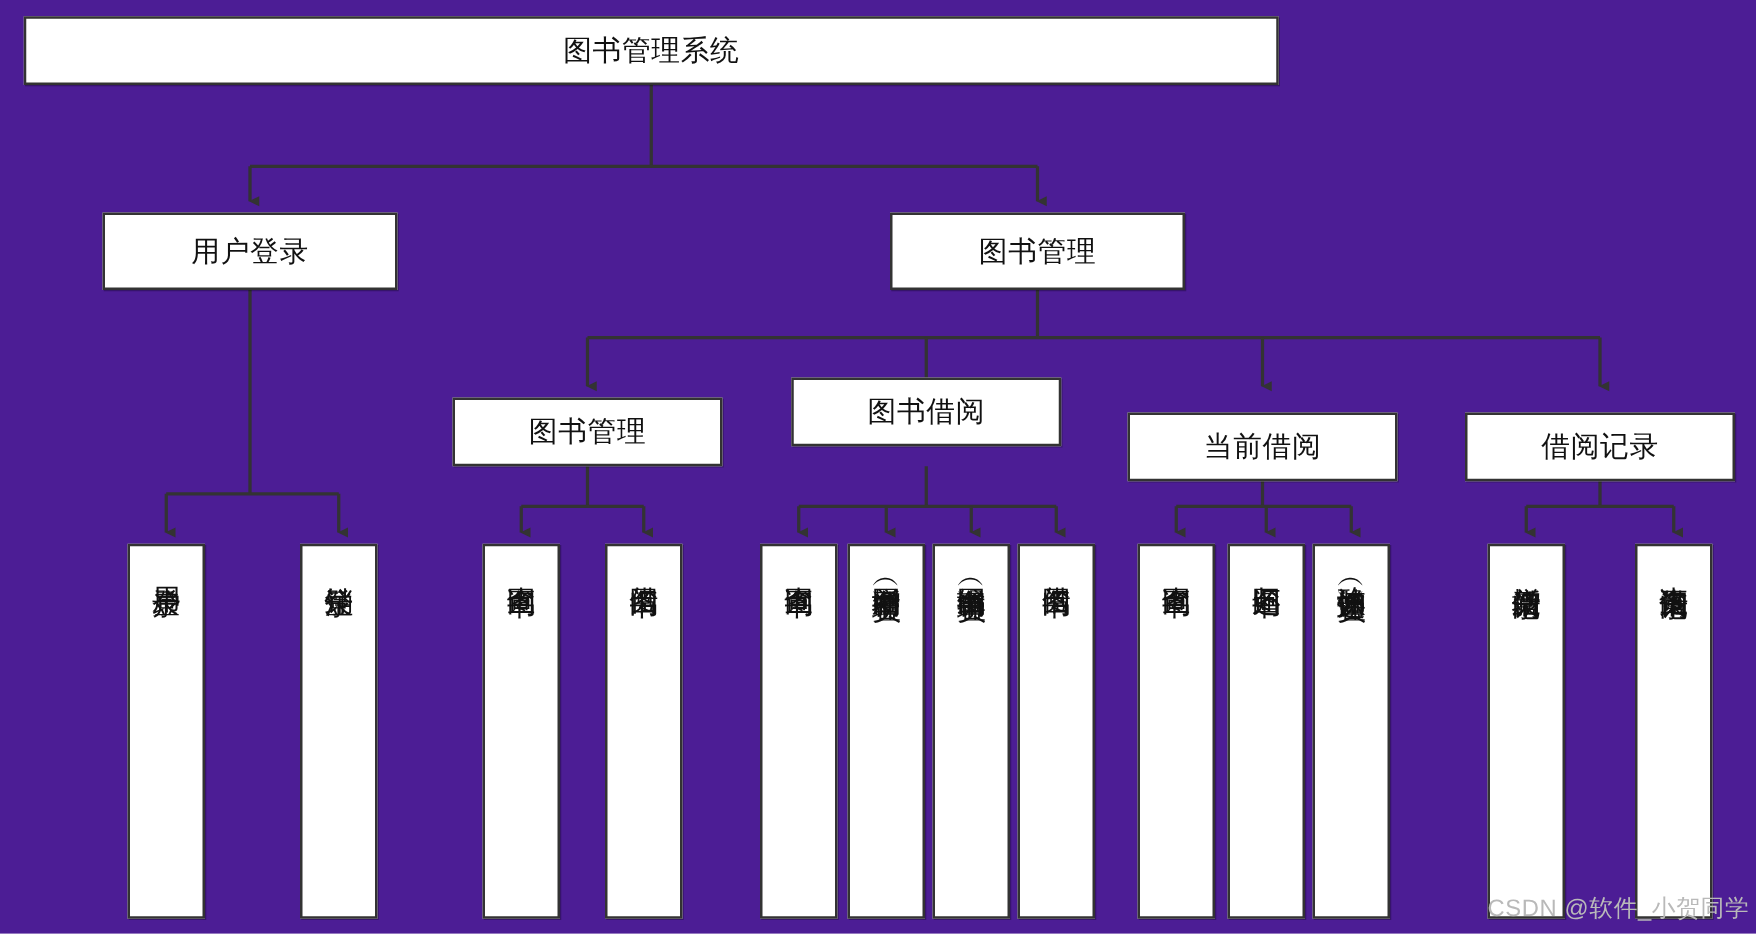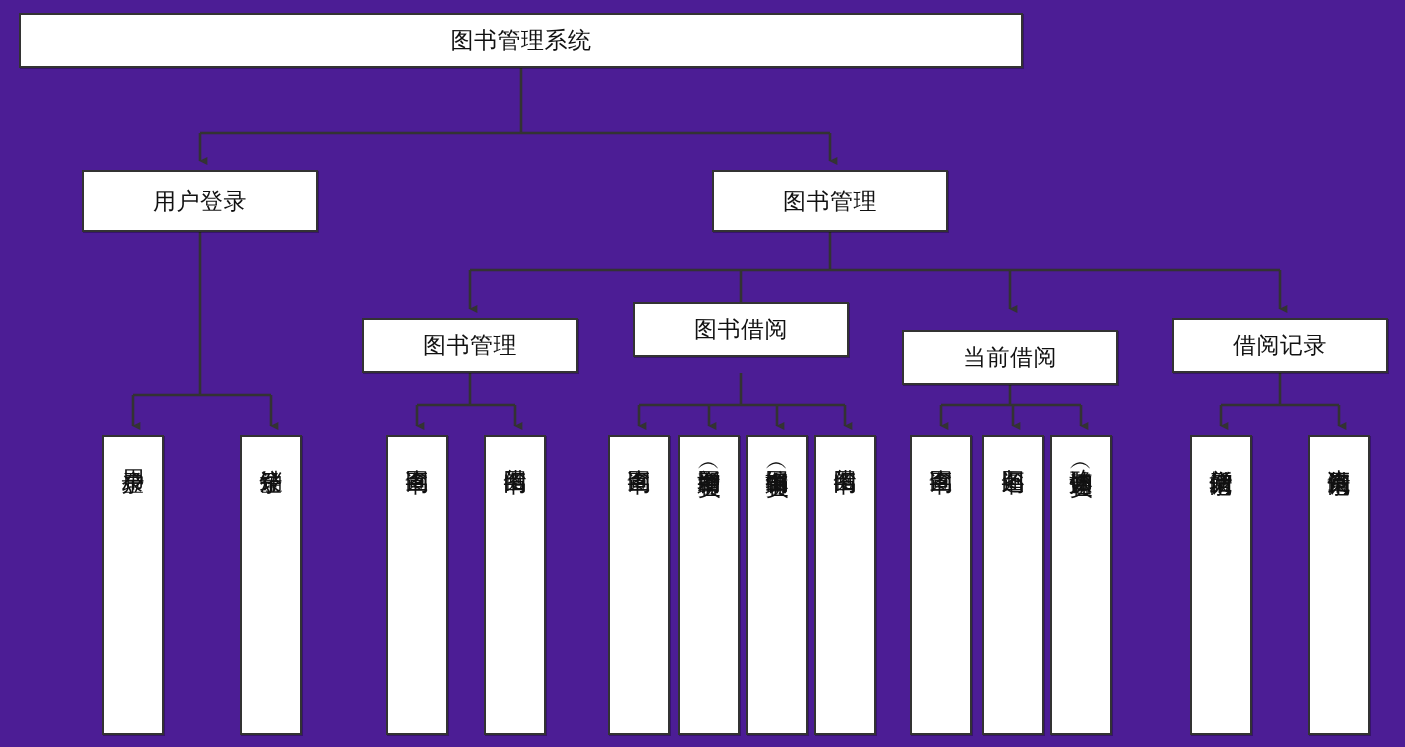--- a/index.html
+++ b/index.html
@@ -129,21 +129,21 @@
       </div>
       <div class="node horizontal" style="left: 362px; top: 318px; width: 216px; height: 55px;">
         <span class="lbl">图书管理</span>
       </div>
       <div class="node horizontal" style="left: 633px; top: 302px; width: 216px; height: 55px;">
         <span class="lbl">图书借阅</span>
       </div>
       <div class="node horizontal" style="left: 902px; top: 318px; width: 216px; height: 55px; margin-top: 12px;">
         <span class="lbl">当前借阅</span>
       </div>
-      <div class="node horizontal" style="left: 1172px; top: 318px; width: 216px; height: 55px;">
+      <div class="node horizontal" style="left: 1172px; top: 330px; width: 216px; height: 55px;">
         <span class="lbl">借阅记录</span>
       </div>
       <div class="node vertical" style="left: 102px; top: 435px; width: 62px; height: 300px;">
         <span class="lbl">用户登录</span>
       </div>
       <div class="node vertical" style="left: 240px; top: 435px; width: 62px; height: 300px;">
         <span class="lbl">注销登录</span>
       </div>
       <div class="node vertical" style="left: 386px; top: 435px; width: 62px; height: 300px;">
         <span class="lbl">查询图书</span>
@@ -173,14 +173,15 @@
         <span class="lbl">确认归还（管理员）</span>
       </div>
       <div class="node vertical" style="left: 1190px; top: 435px; width: 62px; height: 300px;">
         <span class="lbl">新增借阅记录</span>
       </div>
       <div class="node vertical" style="left: 1308px; top: 435px; width: 62px; height: 300px;">
         <span class="lbl">查询借阅记录</span>
       </div>
     </div>
 
+  <div id="watermark" style="left: 1190px; top: 714px;">CSDN @软件_小贺同学</div>
 
 </div>
 
 </body></html>

